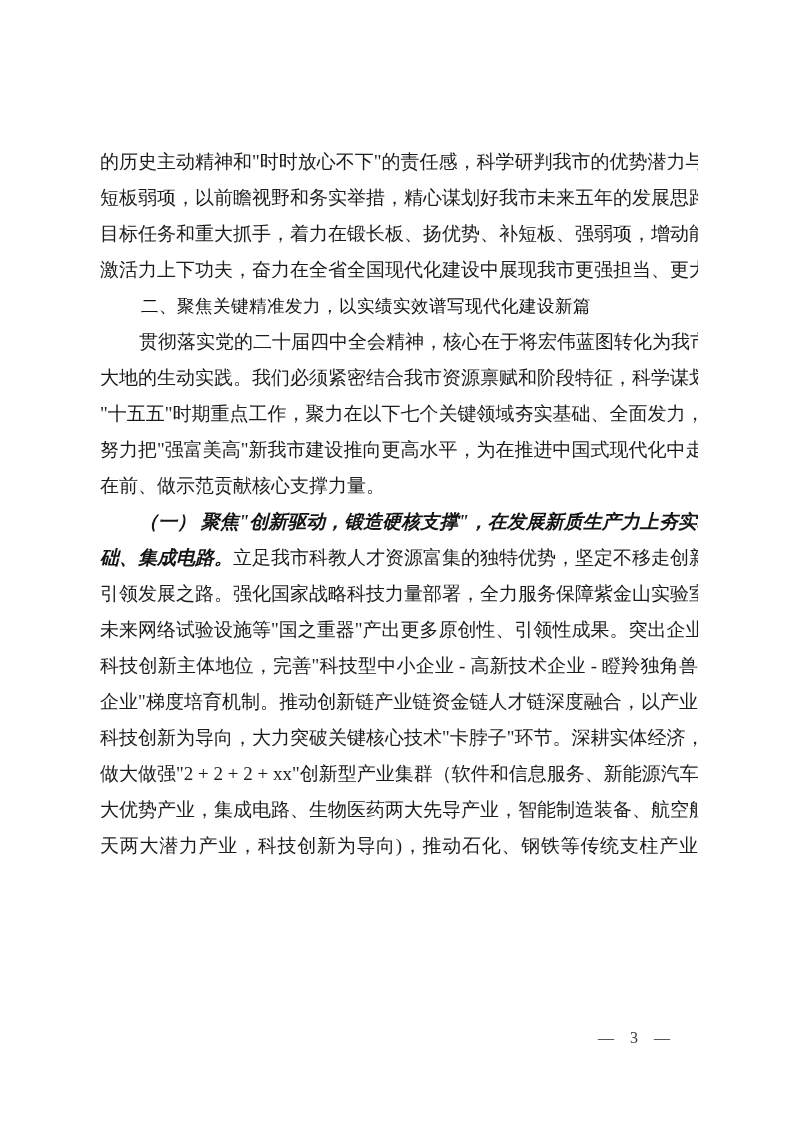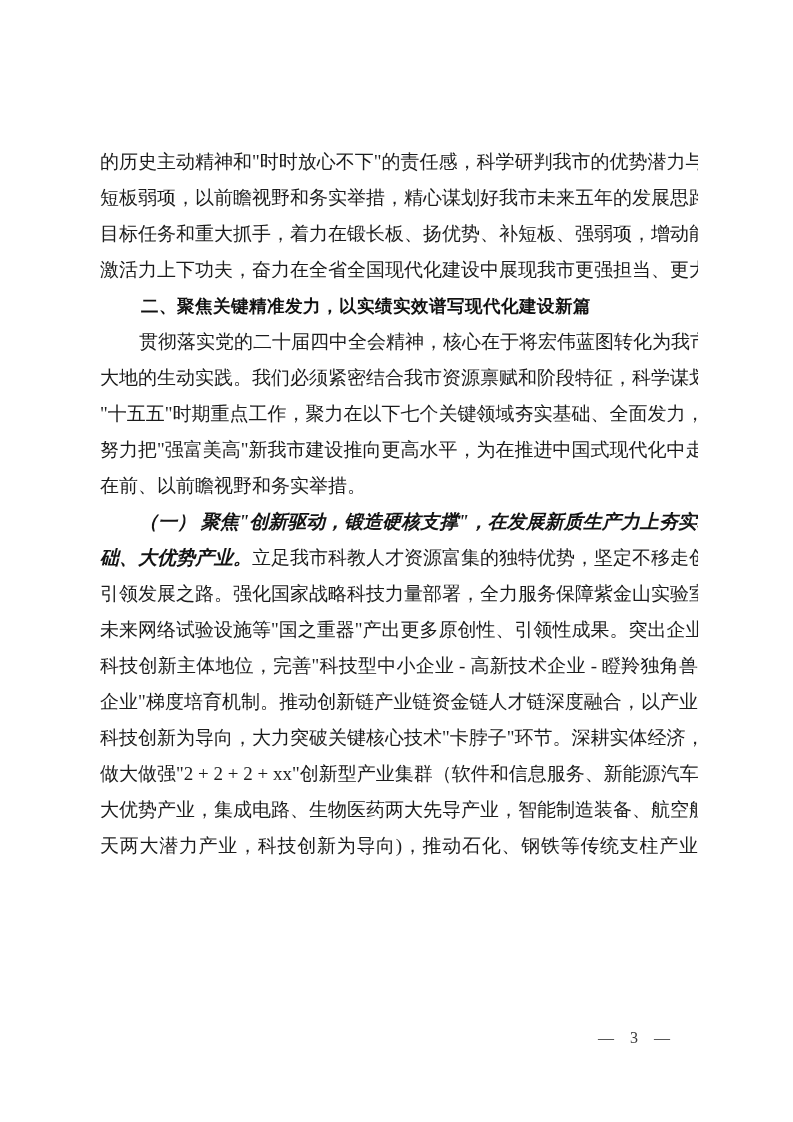--- a/index.html
+++ b/index.html
@@ -31,21 +31,21 @@
   .ln-last {
     text-align-last: left;
   }
   .ind {
     text-indent: 39px;
   }
   .head-ln {
     text-align: left;
     text-align-last: left;
     font-family: "Liberation Sans", sans-serif;
-    font-weight: 700;
+    font-weight: 400;
     font-size: 17.5px;
     letter-spacing: 0.5px;
     padding-left: 41px;
     white-space: nowrap;
     color: #111111;
   }
   .lead {
     font-weight: 700;
     font-style: italic;
     color: #141414;
@@ -74,29 +74,29 @@
       <div class="ln">激活力上下功夫，奋力在全省全国现代化建设中展现我市更强担当、更大</div>
     </div>
 
     <div class="head-ln">二、聚焦关键精准发力，以实绩实效谱写现代化建设新篇</div>
 
     <div>
       <div class="ln ind">贯彻落实党的二十届四中全会精神，核心在于将宏伟蓝图转化为我市</div>
       <div class="ln">大地的生动实践。我们必须紧密结合我市资源禀赋和阶段特征，科学谋划</div>
       <div class="ln">"十五五"时期重点工作，聚力在以下七个关键领域夯实基础、全面发力，</div>
       <div class="ln">努力把"强富美高"新我市建设推向更高水平，为在推进中国式现代化中走</div>
-      <div class="ln ln-last">在前、以前瞻视野和务实举措。</div>
+      <div class="ln ln-last">在前、做示范贡献核心支撑力量。</div>
     </div>
 
     <div>
       <div class="ln ind">
         <span class="lead">（一） 聚焦"创新驱动，锻造硬核支撑"，在发展新质生产力上夯实基</span>
       </div>
       <div class="ln">
-        <span class="lead">础、大优势产业。</span><span>立足我市科教人才资源富集的独特优势，坚定不移走创新</span>
+        <span class="lead">础、集成电路。</span><span>立足我市科教人才资源富集的独特优势，坚定不移走创新</span>
       </div>
       <div class="ln">引领发展之路。强化国家战略科技力量部署，全力服务保障紫金山实验室、</div>
       <div class="ln">未来网络试验设施等"国之重器"产出更多原创性、引领性成果。突出企业</div>
       <div class="ln">科技创新主体地位，完善"科技型中小企业 - 高新技术企业 - 瞪羚独角兽</div>
       <div class="ln">企业"梯度培育机制。推动创新链产业链资金链人才链深度融合，以产业</div>
       <div class="ln">科技创新为导向，大力突破关键核心技术"卡脖子"环节。深耕实体经济，</div>
       <div class="ln">做大做强"2 + 2 + 2 + xx"创新型产业集群（软件和信息服务、新能源汽车两</div>
       <div class="ln">大优势产业，集成电路、生物医药两大先导产业，智能制造装备、航空航</div>
       <div class="ln">天两大潜力产业，科技创新为导向)，推动石化、钢铁等传统支柱产业</div>
     </div>

